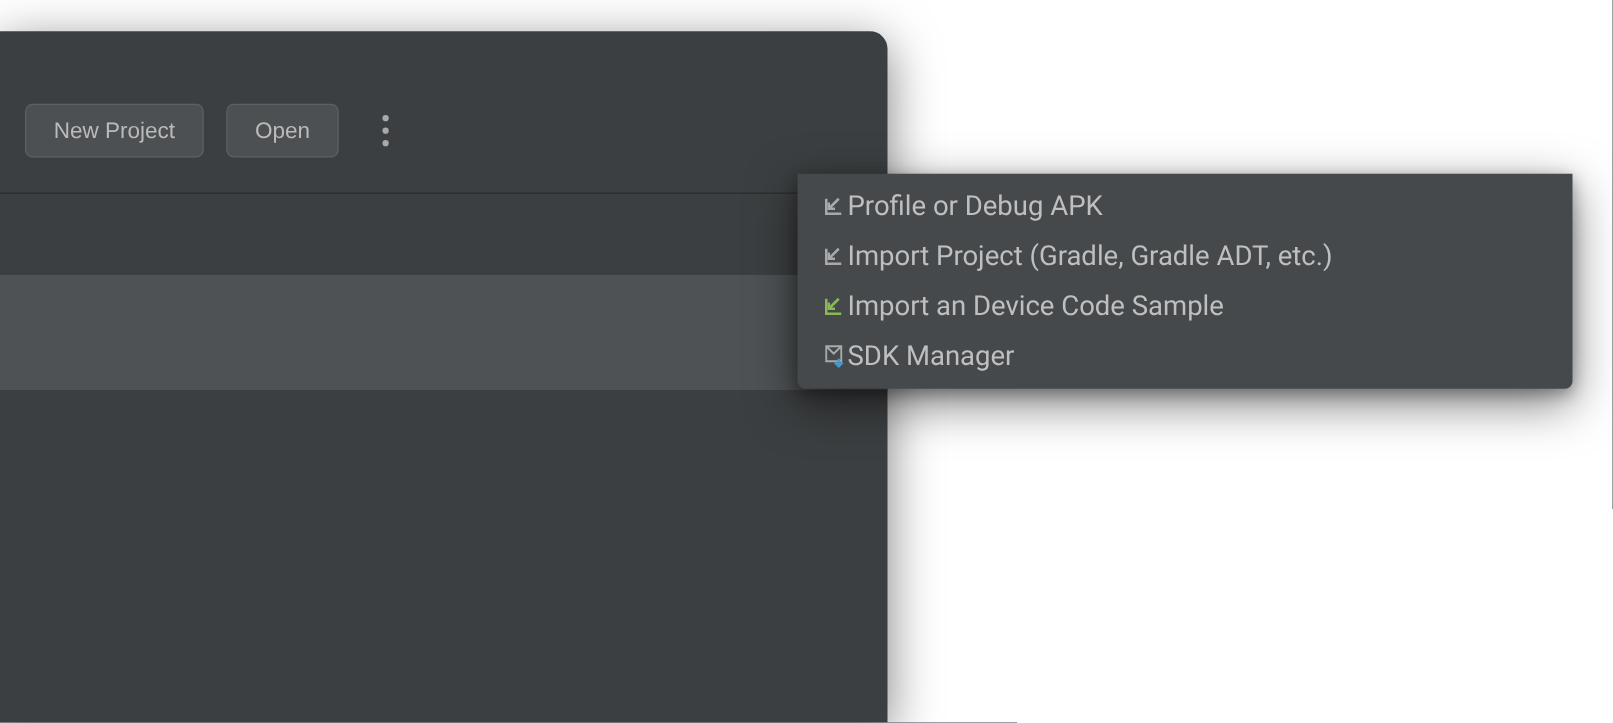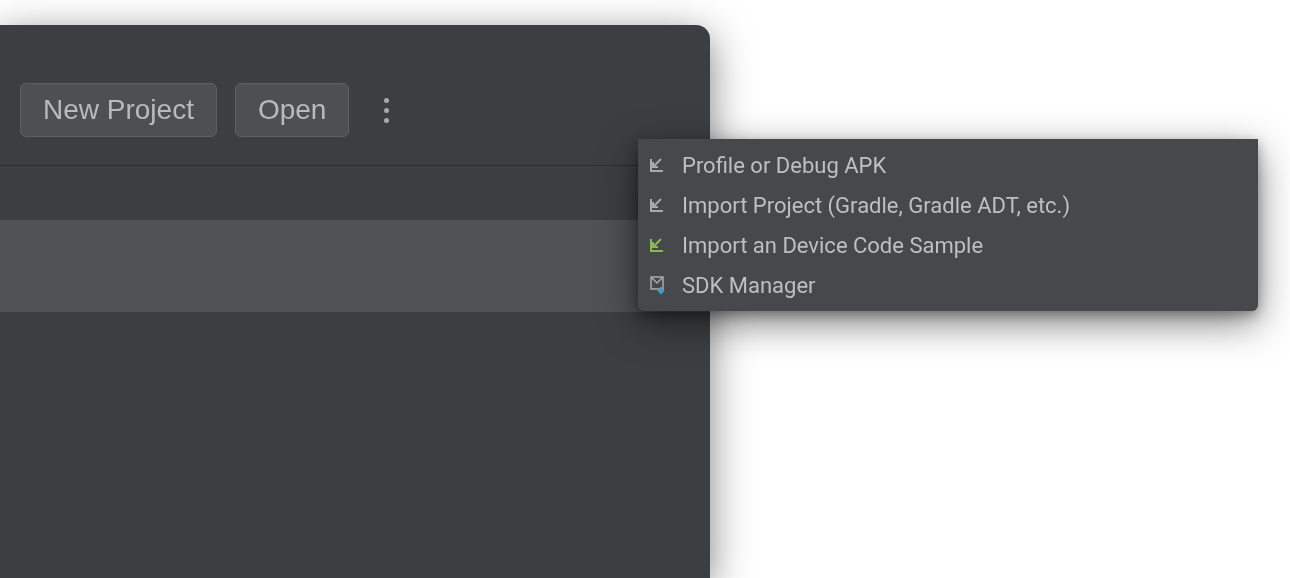--- a/index.html
+++ b/index.html
@@ -32,21 +32,21 @@
       align-items: center;
       padding: 58px 20px 28px 20px;
       gap: 18px;
       border-bottom: 1px solid #2b2d2e;
     }
     
     .btn {
       background: #4c5052;
       border: 1px solid #5e6060;
       color: #bababa;
-      font-size: 28px;
+      font-size: 18px;
       padding: 10px 22px;
       border-radius: 6px;
       cursor: pointer;
       white-space: nowrap;
     }
     
     .more-icon {
       width: 22px;
       display: flex;
       flex-direction: column;
@@ -80,22 +80,21 @@
       background: #46494b;
       border-radius: 0 0 6px 6px;
       box-shadow: 0 12px 38px rgba(0,0,0,0.5), 0 4px 12px rgba(0,0,0,0.3);
       padding: 6px 0;
       overflow: hidden;
     }
     
     .menu-item {
       display: flex;
       align-items: center;
-      gap: 14px;
-      padding: 6px 8px;
+      padding: 6px 18px;
       cursor: pointer;
       color: #bfbfbf;
       font-size: 22px;
       height: 40px;
       text-align: center;
     }
     
     .menu-item.highlighted {
       background: #2675bf;
       color: #ffffff;

